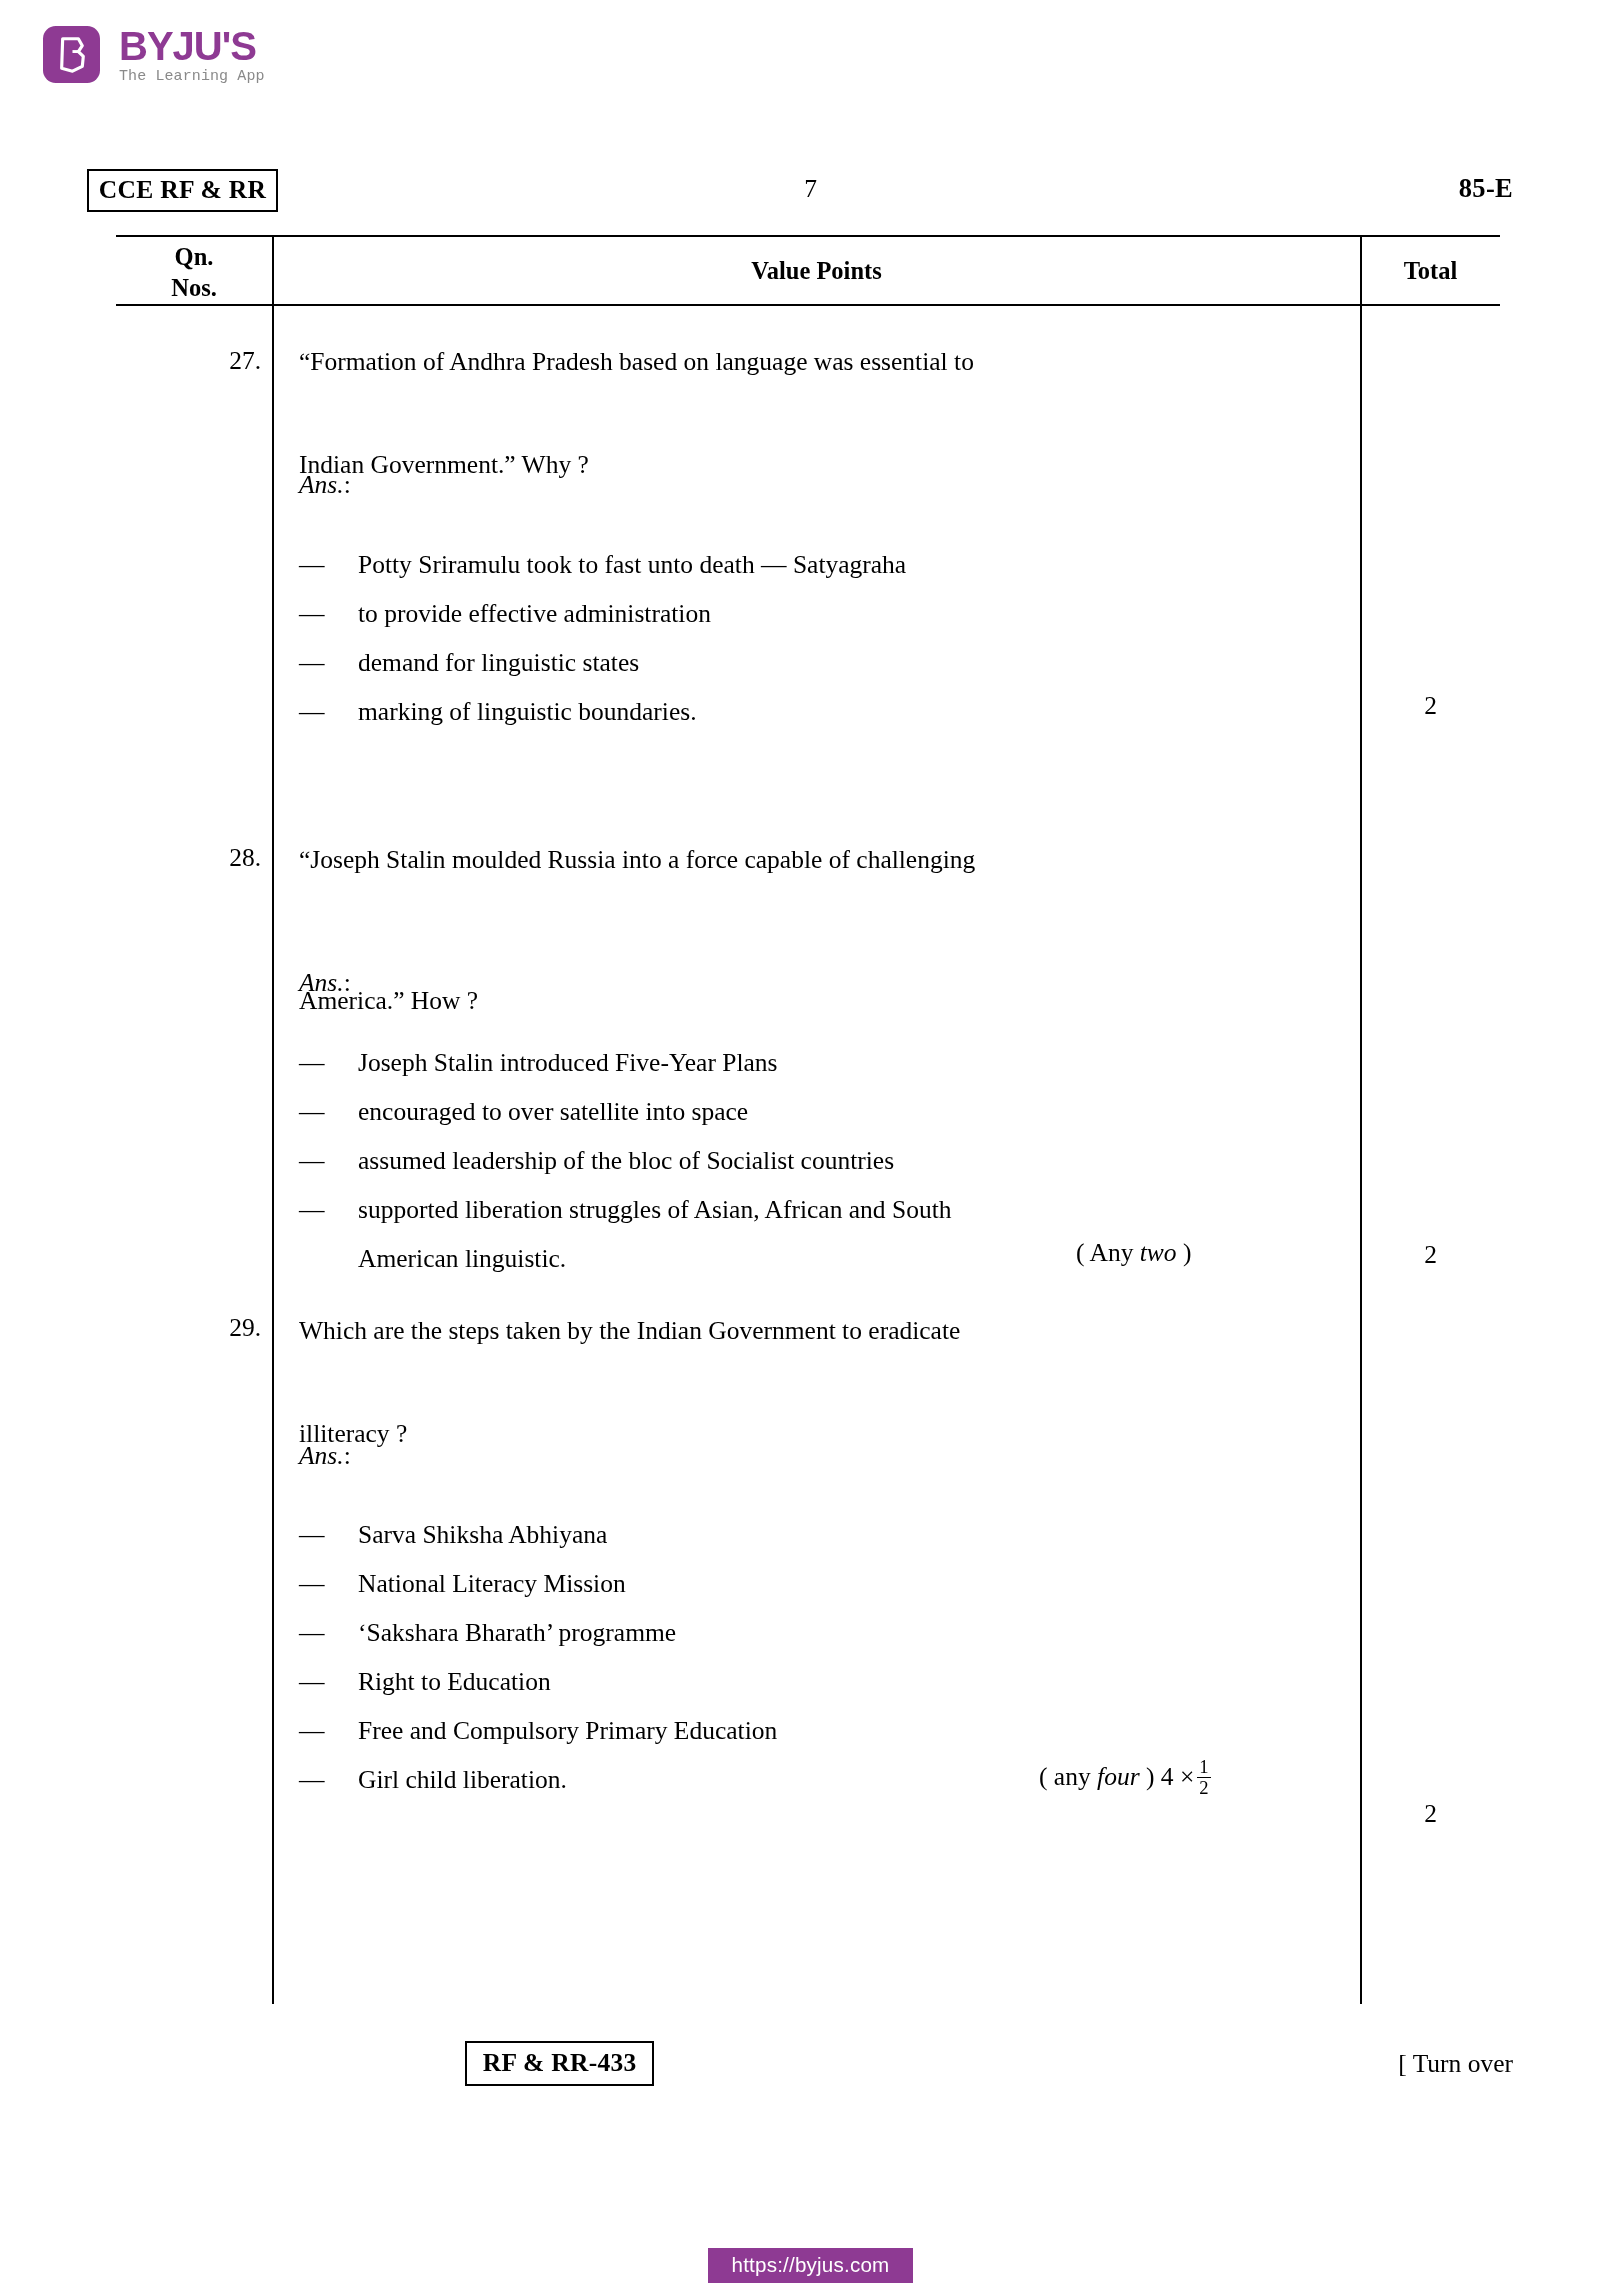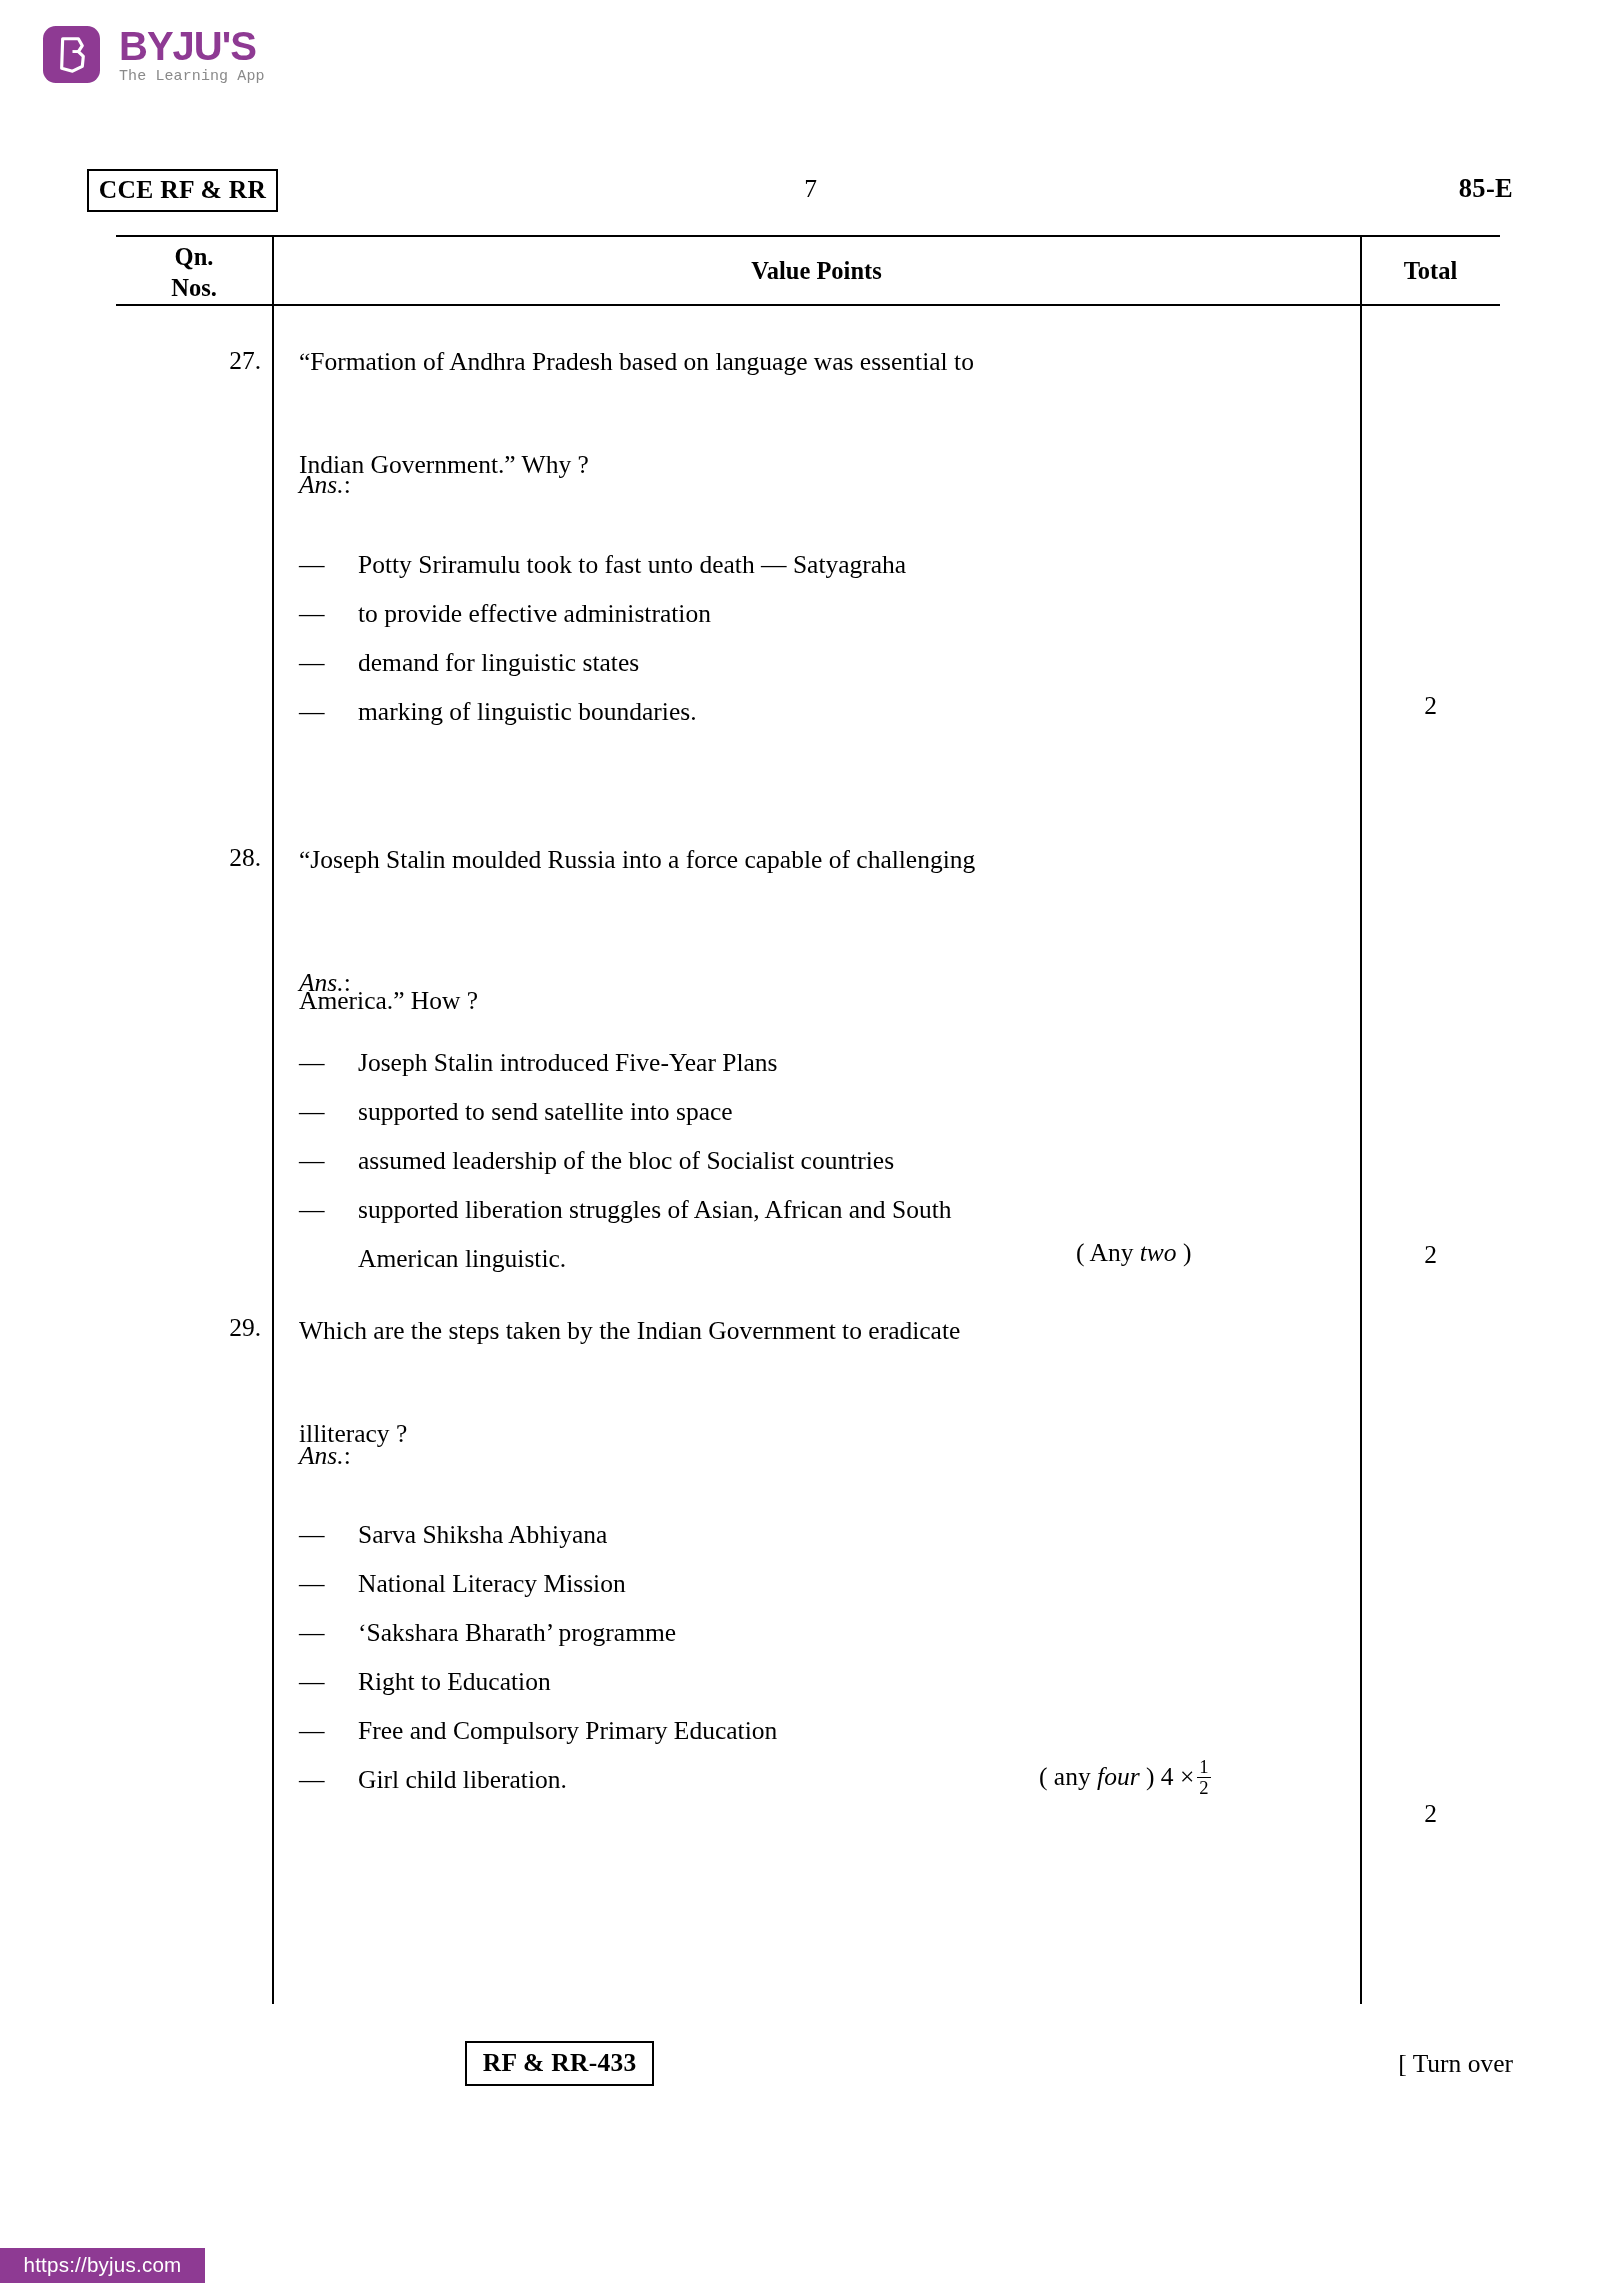--- a/index.html
+++ b/index.html
@@ -199,20 +199,21 @@
     top: 2049px;
     font-size: 25.5px;
   }
 
   
   .watermark {
     position: absolute;
     left: 0; right: 0;
     bottom: 9.8px;
     display: flex;
+    justify-content: center;
   }
   .watermark span {
     background: #8E3A93;
     color: #ffffff;
     font-family: "Liberation Sans", sans-serif;
     font-size: 20.6px;
     padding: 4.9px 23.5px 5.9px 23.5px;
     letter-spacing: 0.2px;
   }
 </style>
@@ -279,21 +280,21 @@
 <div class="ans" style="top:968px">
   <i>Ans.</i><span>:</span>
 </div>
 
 <div class="bullet" style="top:1042px">
   <span class="dash">—</span>
   <span class="btxt nojust">Joseph Stalin introduced Five-Year Plans</span>
 </div>
 <div class="bullet" style="top:1091px">
   <span class="dash">—</span>
-  <span class="btxt nojust">supported to send satellite into space</span>
+  <span class="btxt nojust">encouraged to over satellite into space</span>
 </div>
 <div class="bullet" style="top:1140px">
   <span class="dash">—</span>
   <span class="btxt nojust">assumed leadership of the bloc of Socialist countries</span>
 </div>
 <div class="bullet" style="top:1189px">
   <span class="dash">—</span>
   <span class="btxt">supported liberation struggles of Asian, African and South</span>
 </div>
 <div class="bullet" style="top:1238px">

